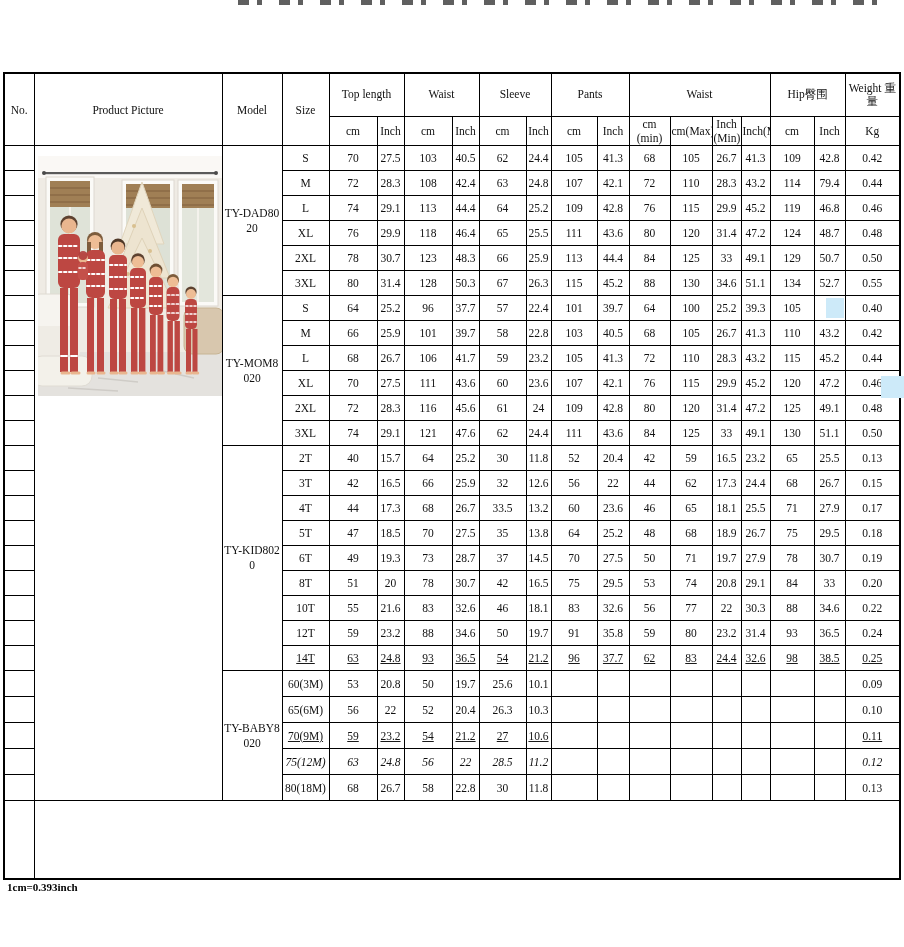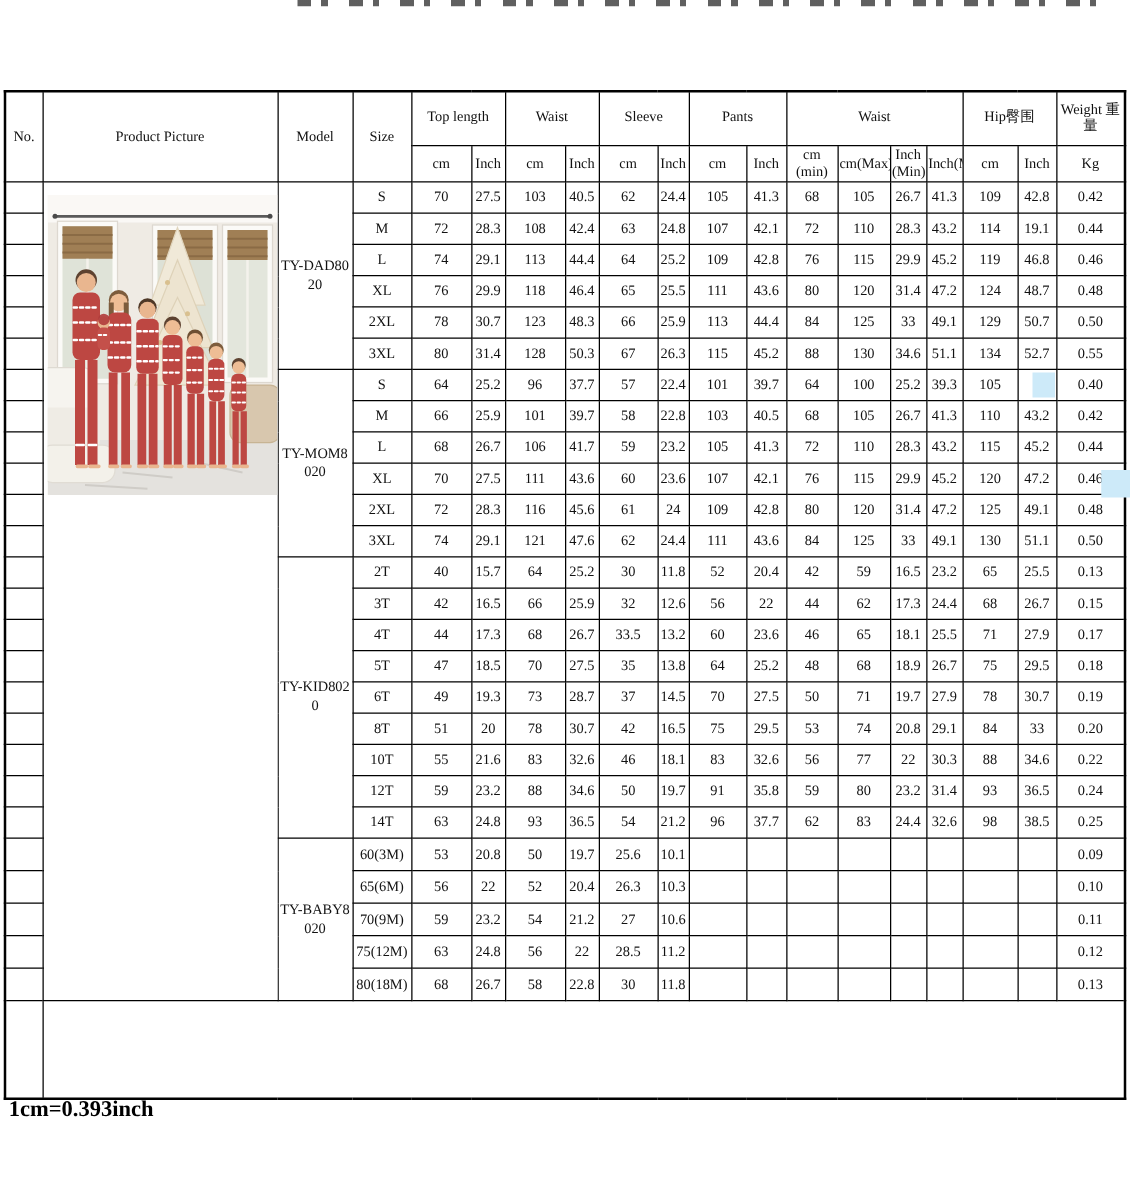--- a/index.html
+++ b/index.html
@@ -42,21 +42,21 @@
   .cell-hl{
     position:absolute;right:1px;top:2px;bottom:2px;width:18px;
     background:#cdeaf9;
   }
   .stray-hl{
     position:absolute;left:881px;top:376px;width:23px;height:22px;
     background:#cdeaf9;
   }
   .notes{position:absolute;left:7px;top:878px;width:880px;}
   .note-line{
-    font-weight:bold;font-size:18px;line-height:19px;color:#000;
+    font-weight:bold;font-size:11px;line-height:19px;color:#000;
     font-family:"Liberation Serif","DejaVu Serif",serif;
     white-space:pre;
   }
 </style>
 </head>
 <body>
 
 <div class="title-sliver"></div>
 
 <table class="size-chart">
@@ -258,21 +258,21 @@
         <td class="val">42.4</td>
         <td class="val">63</td>
         <td class="val">24.8</td>
         <td class="val">107</td>
         <td class="val">42.1</td>
         <td class="val">72</td>
         <td class="val">110</td>
         <td class="val">28.3</td>
         <td class="val">43.2</td>
         <td class="val">114</td>
-        <td class="val">19.1</td>
+        <td class="val">79.4</td>
         <td class="val">0.44</td>
       </tr>
       <tr style="height: 25px;">
         <td></td>
         <td class="size-cell">L</td>
         <td class="val">74</td>
         <td class="val">29.1</td>
         <td class="val">113</td>
         <td class="val">44.4</td>
         <td class="val">64</td>
@@ -605,21 +605,21 @@
         <td class="val">91</td>
         <td class="val">35.8</td>
         <td class="val">59</td>
         <td class="val">80</td>
         <td class="val">23.2</td>
         <td class="val">31.4</td>
         <td class="val">93</td>
         <td class="val">36.5</td>
         <td class="val">0.24</td>
       </tr>
-      <tr style="height: 25px;">
+      <tr style="height: 25px; text-decoration: underline;">
         <td></td>
         <td class="size-cell">14T</td>
         <td class="val">63</td>
         <td class="val">24.8</td>
         <td class="val">93</td>
         <td class="val">36.5</td>
         <td class="val">54</td>
         <td class="val">21.2</td>
         <td class="val">96</td>
         <td class="val">37.7</td>
@@ -663,40 +663,40 @@
         <td class="val"></td>
         <td class="val"></td>
         <td class="val"></td>
         <td class="val"></td>
         <td class="val"></td>
         <td class="val"></td>
         <td class="val"></td>
         <td class="val"></td>
         <td class="val">0.10</td>
       </tr>
-      <tr style="height: 26px;">
+      <tr style="height: 26px; text-decoration: underline;">
         <td></td>
         <td class="size-cell">70(9M)</td>
         <td class="val">59</td>
         <td class="val">23.2</td>
         <td class="val">54</td>
         <td class="val">21.2</td>
         <td class="val">27</td>
         <td class="val">10.6</td>
         <td class="val"></td>
         <td class="val"></td>
         <td class="val"></td>
         <td class="val"></td>
         <td class="val"></td>
         <td class="val"></td>
         <td class="val"></td>
         <td class="val"></td>
         <td class="val">0.11</td>
       </tr>
-      <tr style="height: 26px;">
+      <tr style="height: 26px; font-style: italic;">
         <td></td>
         <td class="size-cell">75(12M)</td>
         <td class="val">63</td>
         <td class="val">24.8</td>
         <td class="val">56</td>
         <td class="val">22</td>
         <td class="val">28.5</td>
         <td class="val">11.2</td>
         <td class="val"></td>
         <td class="val"></td>

